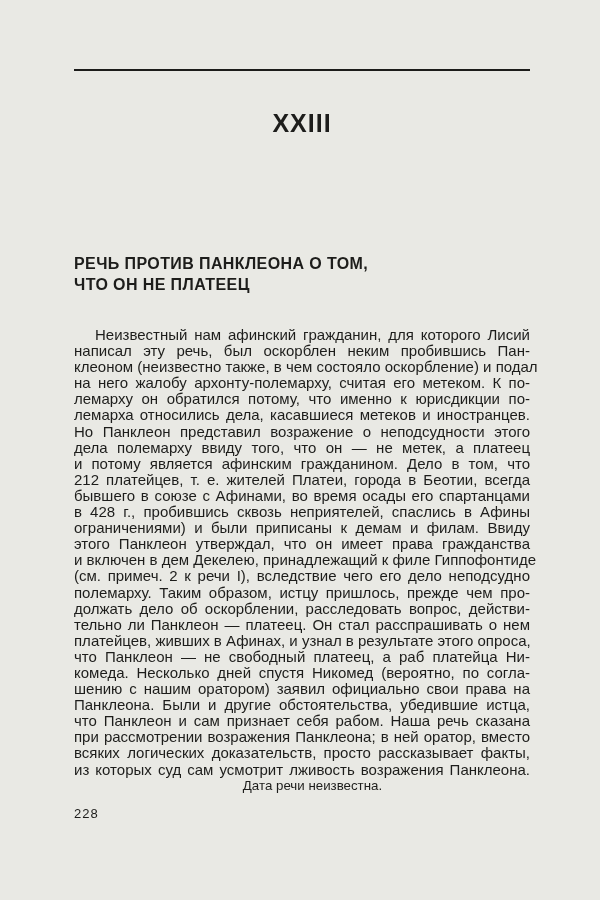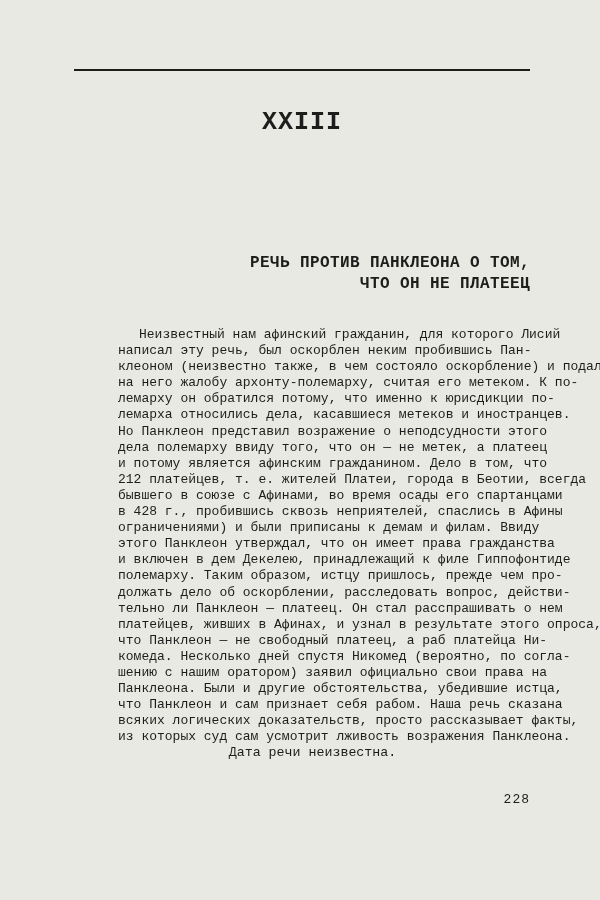--- a/index.html
+++ b/index.html
@@ -7,21 +7,21 @@
     padding: 0;
     background: #b0b0ac;
   }
   .scan-page {
     position: relative;
     width: 600px;
     height: 900px;
     margin: 0 auto;
     background: #e9e9e4;
     overflow: hidden;
-    font-family: Liberation Mono, monospace;
+    font-family: Liberation Sans, sans-serif;
     color: #1d1d1b;
   }
   .text-block {
     position: absolute;
     left: 74px;
     top: 0;
     width: 456px;
   }
   .top-rule {
     margin-top: 69px;
@@ -31,49 +31,48 @@
   .chapter-number {
     margin-top: 38px;
     text-align: center;
     font-size: 25px;
     line-height: 28px;
     font-weight: bold;
     letter-spacing: 1px;
   }
   .speech-title {
     margin-top: 116px;
-    text-align: right;
+    text-align: left;
     font-size: 16px;
     line-height: 21px;
     font-weight: bold;
     letter-spacing: 0.4px;
   }
   .body-text {
     margin-top: 32px;
-    font-size: 13px;
+    font-size: 15px;
     line-height: 16.1px;
-    margin-left: 44px;
   }
   .body-text .text-line {
     text-align: justify;
     text-align-last: justify;
     white-space: nowrap;
   }
   .body-text .text-line:first-child {
     text-indent: 21px;
   }
   .closing-line {
     font-size: 13.3px;
     line-height: 16.1px;
     text-indent: 21px;
     text-align: center;
   }
   .page-number {
-    margin-top: 30px;
-    text-align: right;
+    margin-top: 12px;
+    text-align: left;
     font-size: 13px;
     letter-spacing: 1px;
   }
 </style>
 </head>
 <body>
 
 <div class="scan-page">
   <div class="text-block">
 
@@ -95,29 +94,31 @@
         <div class="text-line">лемарха относились дела, касавшиеся метеков и иностранцев.</div>
         <div class="text-line">Но Панклеон представил возражение о неподсудности этого</div>
         <div class="text-line">дела полемарху ввиду того, что он — не метек, а платеец</div>
         <div class="text-line">и потому является афинским гражданином. Дело в том, что</div>
         <div class="text-line">212 платейцев, т. е. жителей Платеи, города в Беотии, всегда</div>
         <div class="text-line">бывшего в союзе с Афинами, во время осады его спартанцами</div>
         <div class="text-line">в 428 г., пробившись сквозь неприятелей, спаслись в Афины</div>
         <div class="text-line">ограничениями) и были приписаны к демам и филам. Ввиду</div>
         <div class="text-line">этого Панклеон утверждал, что он имеет права гражданства</div>
         <div class="text-line">и включен в дем Декелею, принадлежащий к филе Гиппофонтиде</div>
+        <div class="text-line">(см. примеч. 2 к речи I), вследствие чего его дело неподсудно</div>
         <div class="text-line">полемарху. Таким образом, истцу пришлось, прежде чем про-</div>
         <div class="text-line">должать дело об оскорблении, расследовать вопрос, действи-</div>
         <div class="text-line">тельно ли Панклеон — платеец. Он стал расспрашивать о нем</div>
         <div class="text-line">платейцев, живших в Афинах, и узнал в результате этого опроса,</div>
         <div class="text-line">что Панклеон — не свободный платеец, а раб платейца Ни-</div>
         <div class="text-line">комеда. Несколько дней спустя Никомед (вероятно, по согла-</div>
         <div class="text-line">шению с нашим оратором) заявил официально свои права на</div>
         <div class="text-line">Панклеона. Были и другие обстоятельства, убедившие истца,</div>
         <div class="text-line">что Панклеон и сам признает себя рабом. Наша речь сказана</div>
+        <div class="text-line">при рассмотрении возражения Панклеона; в ней оратор, вместо</div>
         <div class="text-line">всяких логических доказательств, просто рассказывает факты,</div>
         <div class="text-line">из которых суд сам усмотрит лживость возражения Панклеона.</div>
       </div>
 
     <div class="closing-line">Дата речи неизвестна.</div>
 
     <div class="page-number">228</div>
 
   </div>
 </div>

